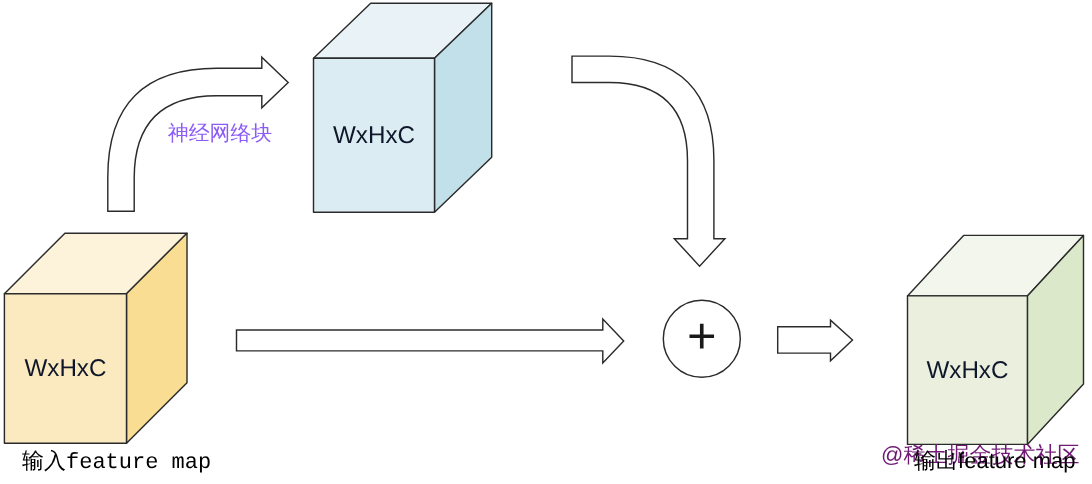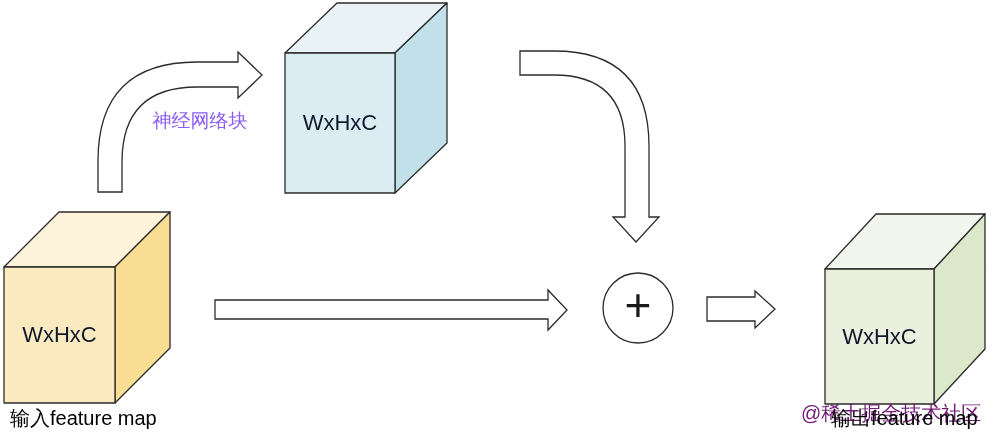--- a/index.html
+++ b/index.html
@@ -50,21 +50,21 @@
     color: #8b5cf6;
     white-space: nowrap;
   }
   .caption {
     position: absolute;
     font-size: 20px;
     color: #000000;
     white-space: nowrap;
     z-index: 2;
   }
-  .caption-input { left: 10px; top: 405px; }
+  .caption-input { left: 20px; top: 405px; font-family: Liberation Mono, monospace; }
   .caption-output { left: 831px; top: 405px; }
   .watermark {
     position: absolute;
     left: 801px;
     top: 400px;
     font-size: 20px;
     color: #701a75;
     white-space: nowrap;
     z-index: 1;
   }

